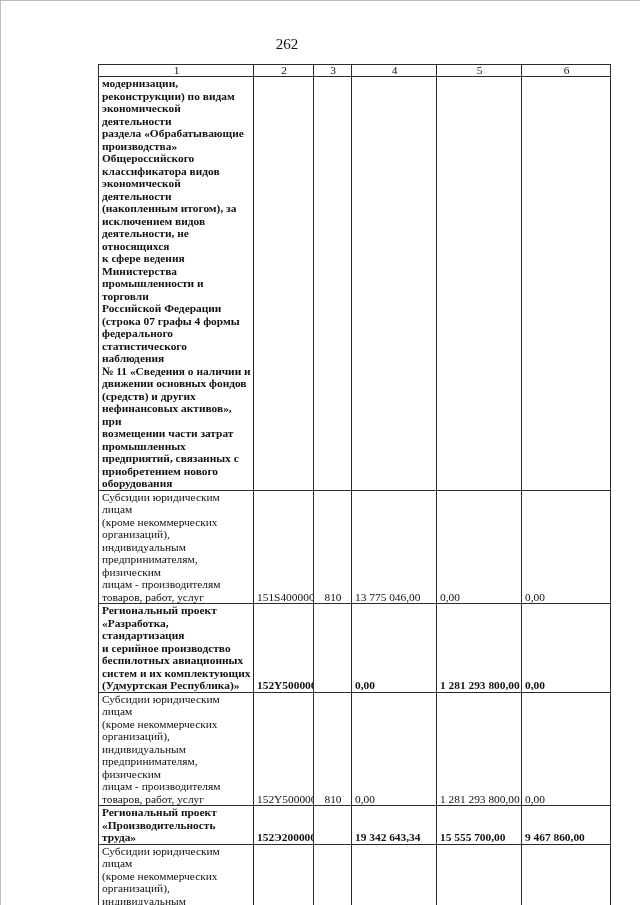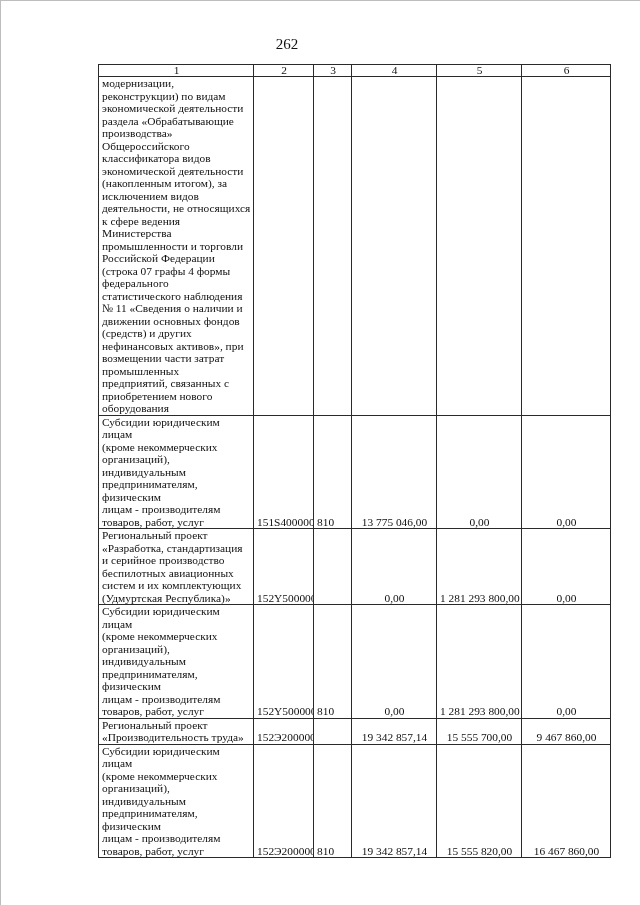--- a/index.html
+++ b/index.html
@@ -45,23 +45,23 @@
       font-size: 11.4px;
     }
     col.c1 { width: 155px; }
     col.c2 { width: 60px; }
     col.c3 { width: 38px; }
     col.c4 { width: 85px; }
     col.c5 { width: 85px; }
     col.c6 { width: 89px; }
     td.name { text-align: left; vertical-align: top; white-space: pre-line; }
     td.code { text-align: left; }
-    td.kvr { text-align: left; }
-    td.num { text-align: center; padding-right: 0; white-space: nowrap; }
-    tr.bold td { font-weight: normal; }
+    td.kvr { text-align: center; }
+    td.num { text-align: left; padding-right: 0; white-space: nowrap; }
+    tr.bold td { font-weight: bold; }
     tr.r-cont td { height: 337px; }
     tr.r-sub td { height: 75px; }
     tr.r-proj5 td { height: 75px; }
     tr.r-proj2 td { height: 25px; }
   </style>
 </head>
 <body>
 
 <div class="page-number">262</div>
 
@@ -156,21 +156,21 @@
       <td class="kvr">810</td>
       <td class="num">0,00</td>
       <td class="num">1 281 293 800,00</td>
       <td class="num">0,00</td>
     </tr>
     <tr class="bold r-proj2">
       <td class="name">Региональный проект
 «Производительность труда»</td>
       <td class="code">152Э200000</td>
       <td class="kvr"></td>
-      <td class="num">19 342 857,14</td>
+      <td class="num">19 342 643,34</td>
       <td class="num">15 555 700,00</td>
       <td class="num">9 467 860,00</td>
     </tr>
     <tr class="r-sub">
       <td class="name">Субсидии юридическим лицам
 (кроме некоммерческих
 организаций), индивидуальным
 предпринимателям, физическим
 лицам - производителям
 товаров, работ, услуг</td>

